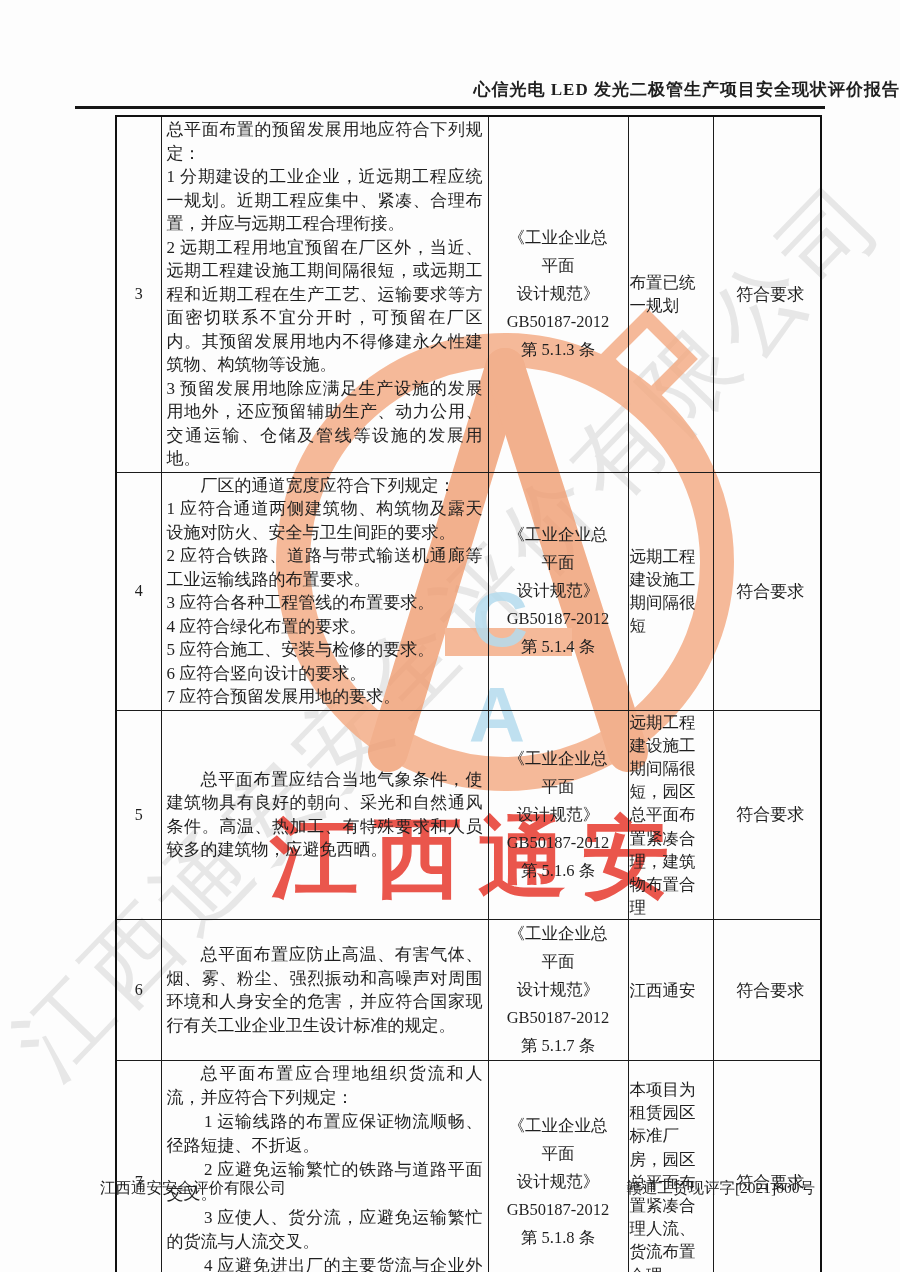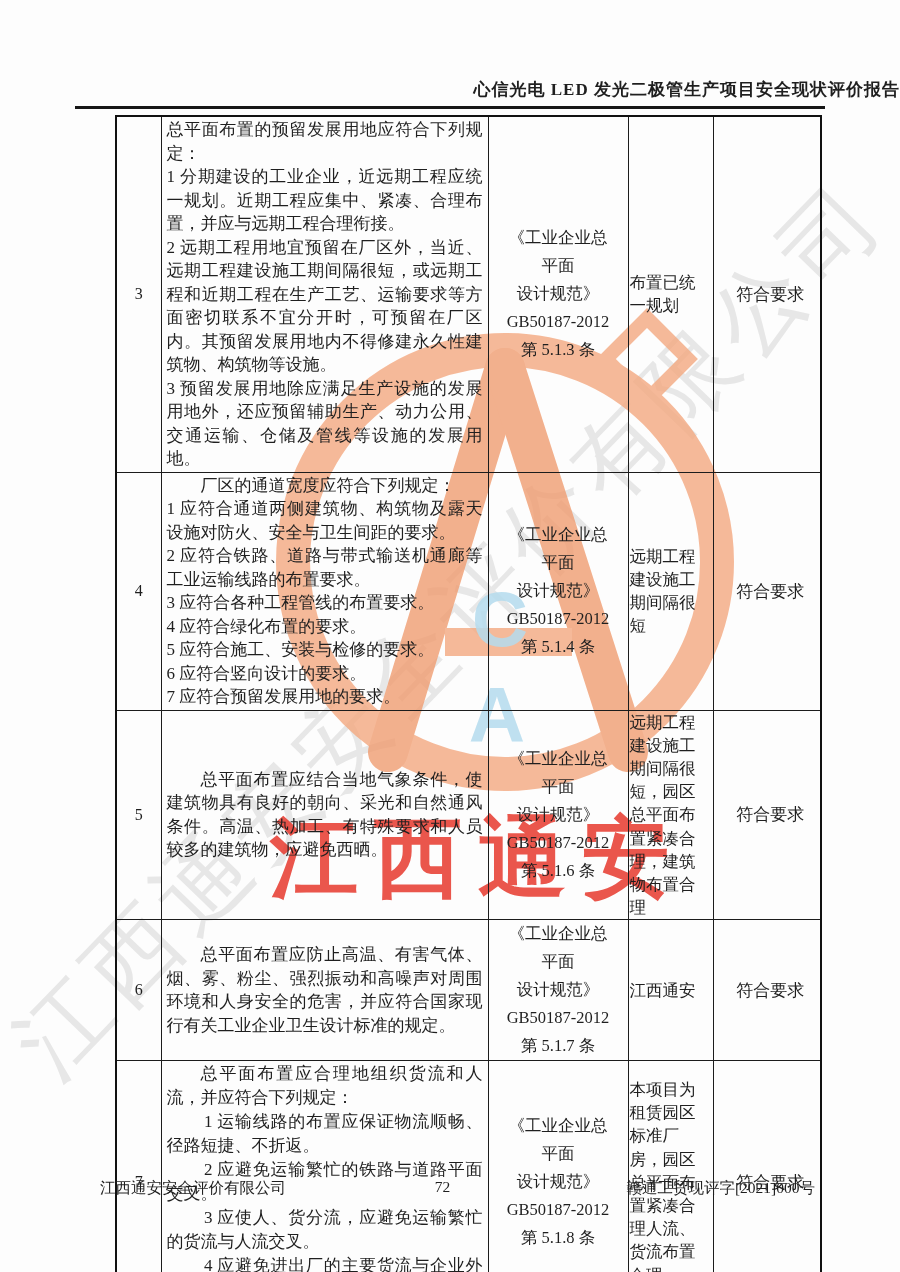--- a/index.html
+++ b/index.html
@@ -190,18 +190,17 @@
 
         </td>
         <td class="c-status v-top">本项目为租赁园区标</td>
         <td class="c-concl v-top" style="padding-top:6px;">符合要求</td>
       </tr>
 
     </tbody>
   </table>
 
   <div class="footer">
-    <span class="center">72</span>
     <span class="left">江西通安安全评价有限公司</span>
     <span class="right">赣通工贸现评字[2021]000号</span>
   </div>
 
 </div>
 
 </body></html>

